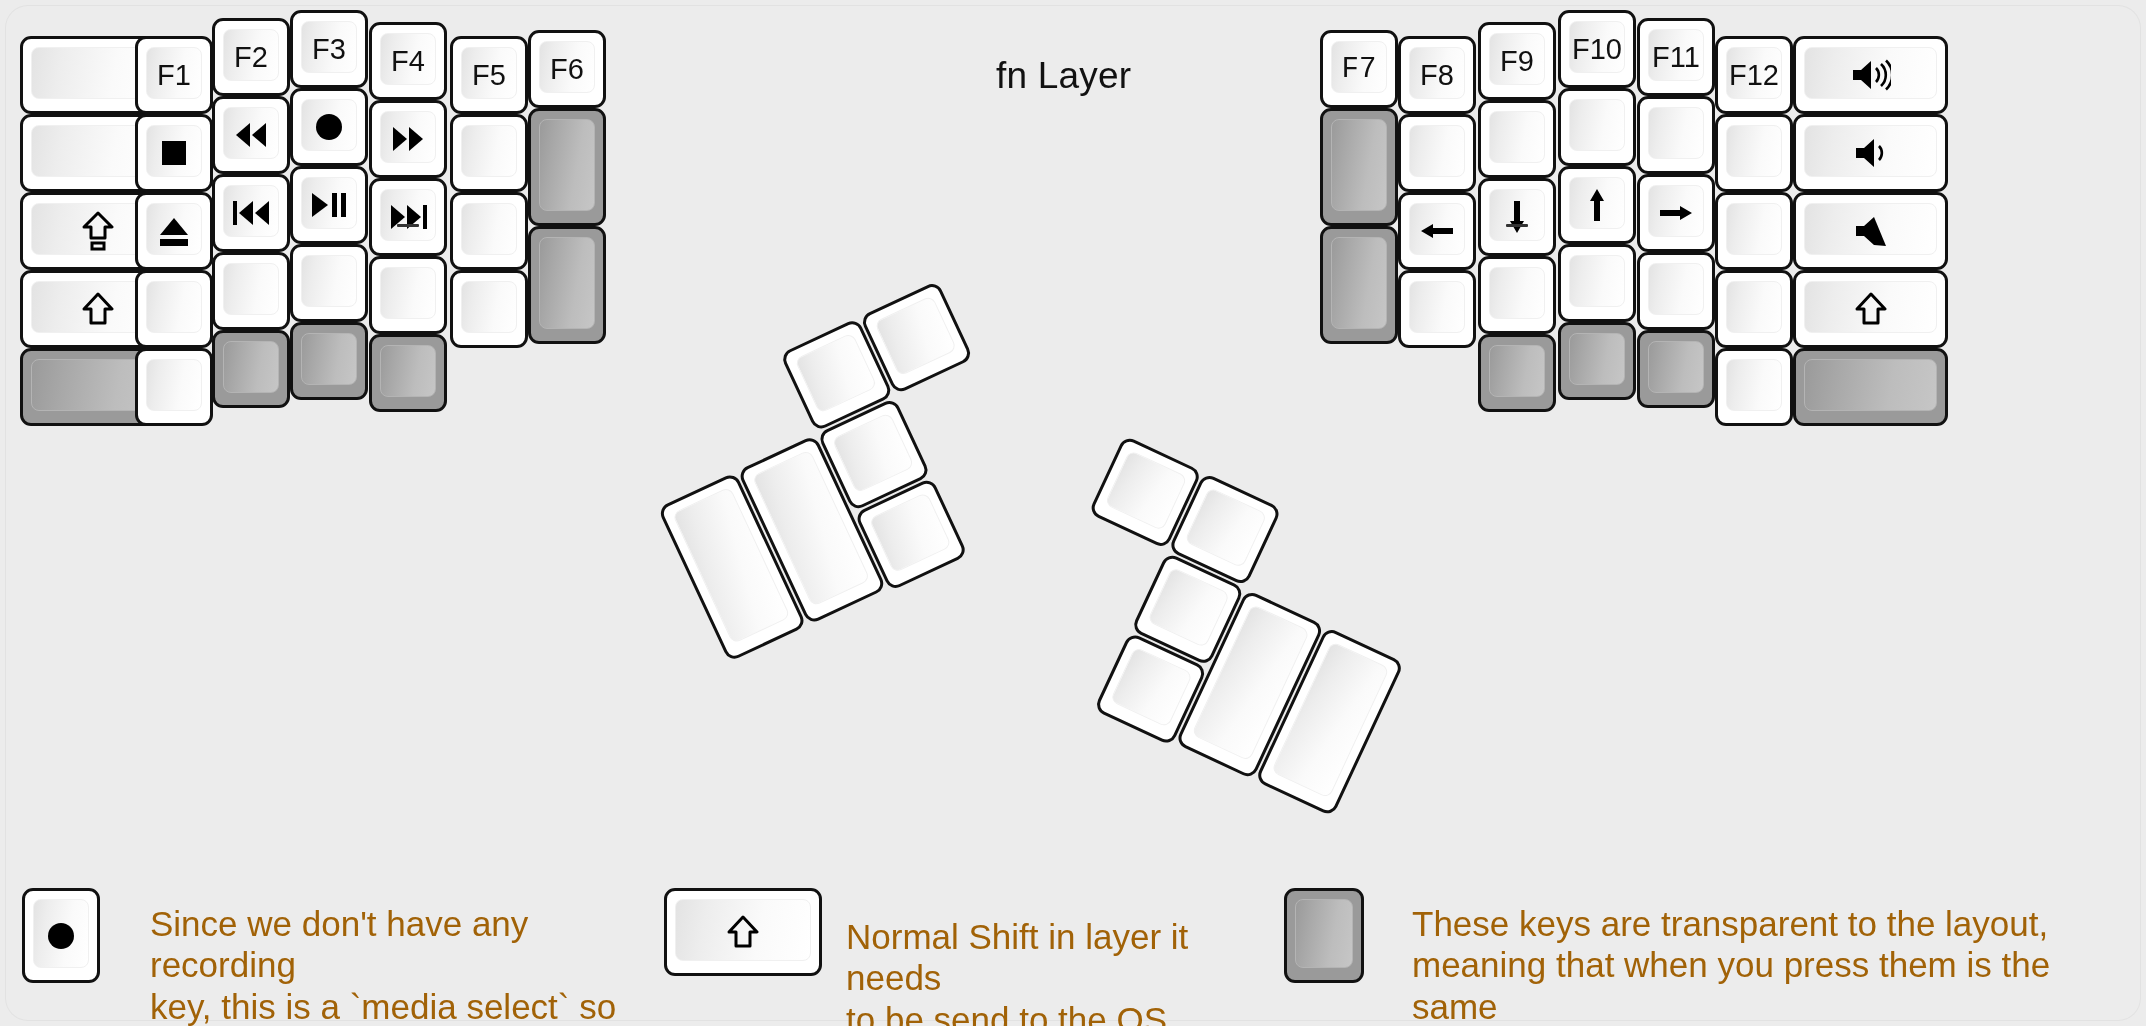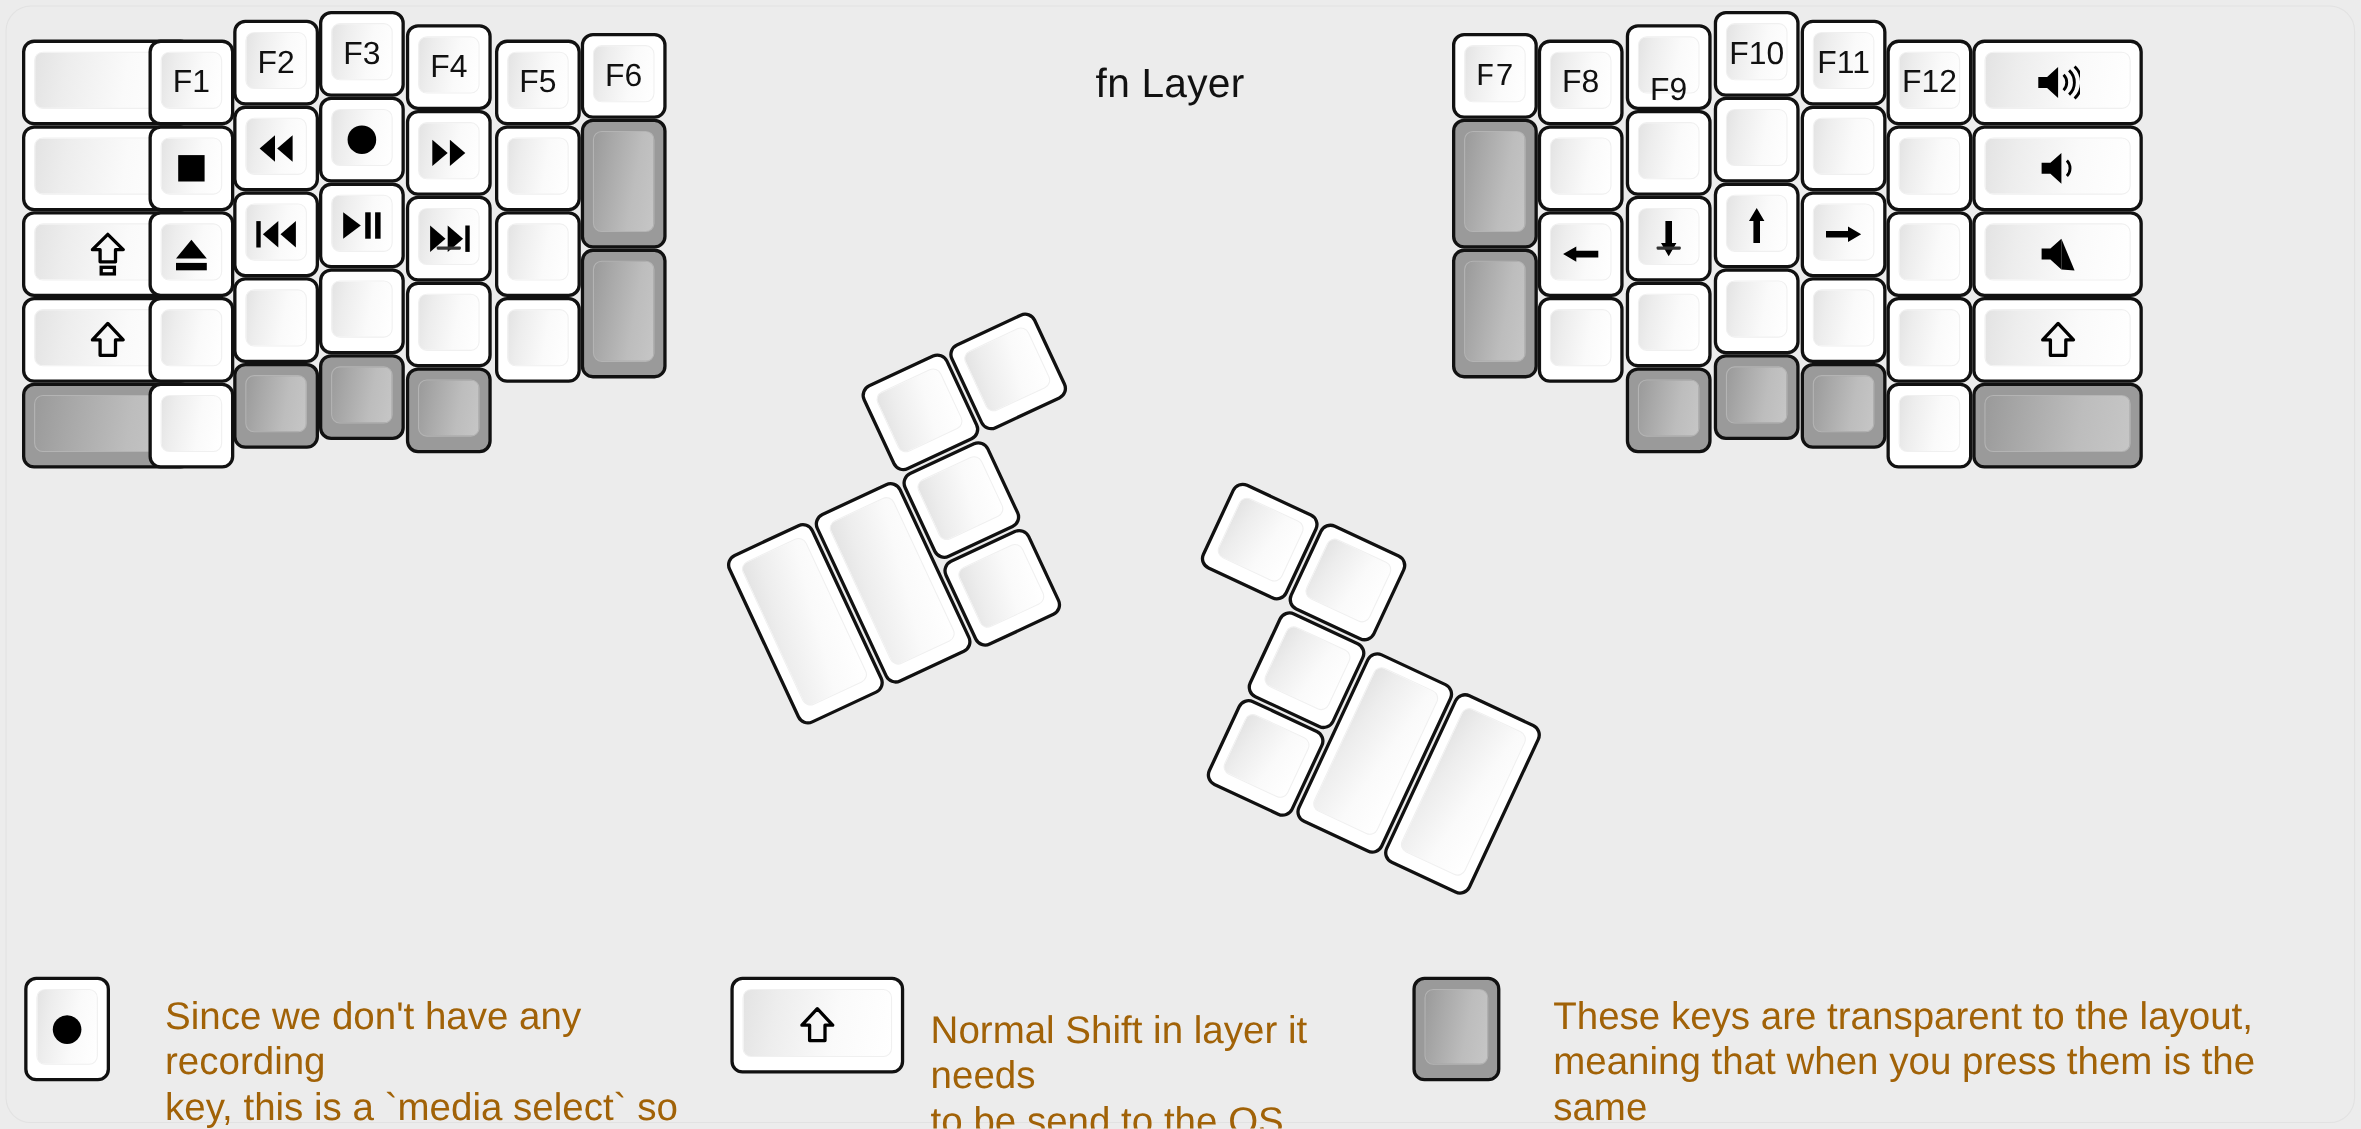--- a/index.html
+++ b/index.html
@@ -268,21 +268,21 @@
         <div class="cap"></div>
         <span class="glyph">
           <svg class="gicon" width="36" height="28" viewBox="0 0 36 28" xmlns="http://www.w3.org/2000/svg">
             <path d="M2 14 L14 7 L14 11 L34 11 L34 17 L14 17 L14 21 Z" fill="#000"></path>
           </svg>
         </span>
       </div>
       <div class="key" style="left: 1398px; top: 270px; width: 78px; height: 78px; z-index: 29;">
         <div class="cap"></div>
       </div>
-      <div class="key" style="left: 1478px; top: 22px; width: 78px; height: 78px; z-index: 28; align-items: flex-end;">
+      <div class="key" style="left: 1478px; top: 22px; width: 78px; height: 78px; z-index: 28;">
         <div class="cap"></div>
         <span class="lbl">F9</span>
       </div>
       <div class="key" style="left: 1478px; top: 100px; width: 78px; height: 78px; z-index: 28;">
         <div class="cap"></div>
       </div>
       <div class="key" style="left: 1478px; top: 178px; width: 78px; height: 78px; z-index: 28;">
         <div class="cap"></div>
         <span class="glyph">
           <svg class="gicon" width="28" height="36" viewBox="0 0 28 36" xmlns="http://www.w3.org/2000/svg">

